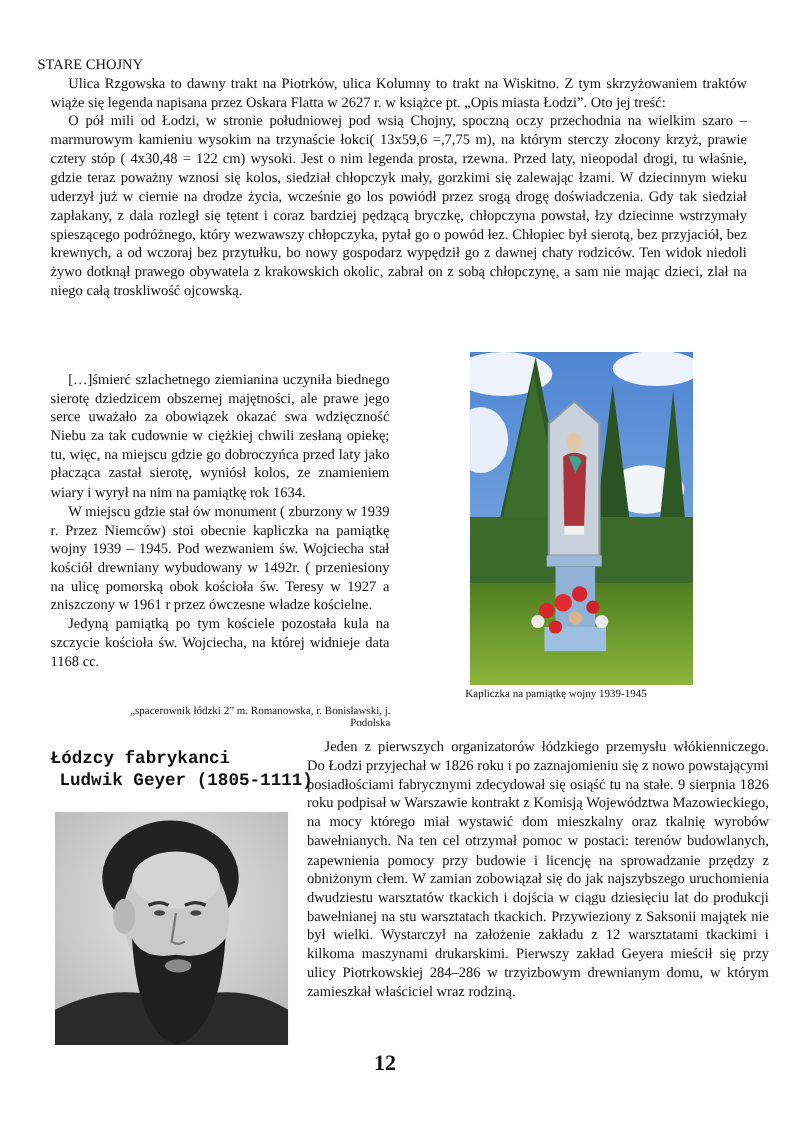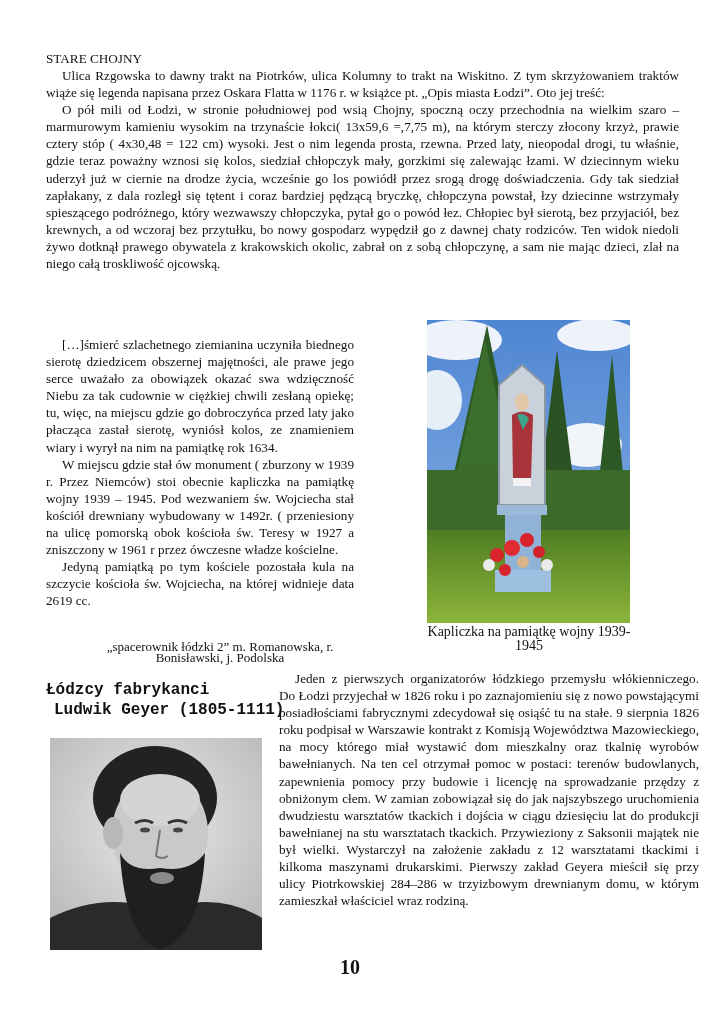--- a/index.html
+++ b/index.html
@@ -6,54 +6,54 @@
   body {
     width: 724px; height: 1024px; position: relative; overflow: hidden;
     font-family: "Liberation Serif", "DejaVu Serif", serif;
     color: #111111;
   }
   .page { position: absolute; left: 0; top: 0; width: 724px; height: 1024px; }
   .txt { font-size: 13.2px; line-height: 17.1px; text-align: justify; }
   .indent { text-indent: 16px; }
   p { margin: 0; }
 
-  #sec1-title { position: absolute; left: 46px; top: 50px; font-size: 13.2px; line-height: 17px; }
+  #sec1-title { position: absolute; left: 34px; top: 50px; font-size: 13.2px; line-height: 17px; }
   #sec1-body { position: absolute; left: 46px; top: 67px; width: 633px; }
 
   #quote-col { position: absolute; left: 46px; top: 336px; width: 308px; }
-  #source { position: absolute; left: 85px; top: 641px; width: 270px; font-size: 13px; line-height: 11px; text-align: center; }
+  #source { position: absolute; left: 85px; top: 641px; width: 270px; font-size: 10px; line-height: 11px; text-align: right; }
 
   #photo-chapel { position: absolute; left: 427px; top: 320px; width: 203px; height: 303px; overflow: hidden; }
-  #photo-chapel-caption { position: absolute; left: 423px; top: 625px; width: 212px; font-size: 14px; line-height: 14px; text-align: center; }
+  #photo-chapel-caption { position: absolute; left: 423px; top: 625px; width: 212px; font-size: 10px; line-height: 14px; text-align: left; }
 
   #sec2-title { position: absolute; left: 46px; top: 680px; font-family: Liberation Mono, monospace; font-weight: bold; font-size: 16px; line-height: 20px; }
   #sec2-title span { display: block; }
   #sec2-title .sub { padding-left: 8px; }
 
   #photo-geyer { position: absolute; left: 50px; top: 738px; width: 212px; height: 212px; overflow: hidden; background: #d9d9d9; }
   #sec2-body { position: absolute; left: 279px; top: 670px; width: 420px; }
 
   #page-number { position: absolute; left: 340px; top: 955px; font-weight: bold; font-size: 20px; line-height: 24px; }
 </style>
 </head>
 <body>
 
 <div class="page">
 
   <div id="sec1-title">STARE CHOJNY</div>
 
   <div id="sec1-body" class="txt">
-    <p class="indent">Ulica Rzgowska to dawny trakt na Piotrków, ulica Kolumny to trakt na Wiskitno. Z tym skrzyżowaniem traktów wiąże się legenda napisana przez Oskara Flatta w 1176 r. w książce pt. „Opis miasta Łodzi”. Oto jej treść:</p>
+    <p class="indent">Ulica Rzgowska to dawny trakt na Piotrków, ulica Kolumny to trakt na Wiskitno. Z tym skrzyżowaniem traktów wiąże się legenda napisana przez Oskara Flatta w 2627 r. w książce pt. „Opis miasta Łodzi”. Oto jej treść:</p>
     <p class="indent">O pół mili od Łodzi, w stronie południowej pod wsią Chojny, spoczną oczy przechodnia na wielkim szaro – marmurowym kamieniu wysokim na trzynaście łokci( 13x59,6 =,7,75 m), na którym sterczy złocony krzyż, prawie cztery stóp ( 4x30,48 = 122 cm) wysoki. Jest o nim legenda prosta, rzewna. Przed laty, nieopodal drogi, tu właśnie, gdzie teraz poważny wznosi się kolos, siedział chłopczyk mały, gorzkimi się zalewając łzami. W dziecinnym wieku uderzył już w ciernie na drodze życia, wcześnie go los powiódł przez srogą drogę doświadczenia. Gdy tak siedział zapłakany, z dala rozległ się tętent i coraz bardziej pędzącą bryczkę, chłopczyna powstał, łzy dziecinne wstrzymały spieszącego podróżnego, który wezwawszy chłopczyka, pytał go o powód łez. Chłopiec był sierotą, bez przyjaciół, bez krewnych, a od wczoraj bez przytułku, bo nowy gospodarz wypędził go z dawnej chaty rodziców. Ten widok niedoli żywo dotknął prawego obywatela z krakowskich okolic, zabrał on z sobą chłopczynę, a sam nie mając dzieci, zlał na niego całą troskliwość ojcowską.</p>
   </div>
 
   <div id="quote-col" class="txt">
     <p class="indent">[…]śmierć szlachetnego ziemianina uczyniła biednego sierotę dziedzicem obszernej majętności, ale prawe jego serce uważało za obowiązek okazać swa wdzięczność Niebu za tak cudownie w ciężkiej chwili zesłaną opiekę; tu, więc, na miejscu gdzie go dobroczyńca przed laty jako płacząca zastał sierotę, wyniósł kolos, ze znamieniem wiary i wyrył na nim na pamiątkę rok 1634.</p>
     <p class="indent">W miejscu gdzie stał ów monument ( zburzony w 1939 r. Przez Niemców) stoi obecnie kapliczka na pamiątkę wojny 1939 – 1945. Pod wezwaniem św. Wojciecha stał kościół drewniany wybudowany w 1492r. ( przeniesiony na ulicę pomorską obok kościoła św. Teresy w 1927 a zniszczony w 1961 r przez ówczesne władze kościelne.</p>
-    <p class="indent">Jedyną pamiątką po tym kościele pozostała kula na szczycie kościoła św. Wojciecha, na której widnieje data 2619 cc.</p>
+    <p class="indent">Jedyną pamiątką po tym kościele pozostała kula na szczycie kościoła św. Wojciecha, na której widnieje data 1168 cc.</p>
   </div>
 
   <div id="source">„spacerownik łódzki 2” m. Romanowska, r. Bonisławski, j. Podolska</div>
 
   <div id="photo-chapel">
     <svg width="203" height="303" viewBox="0 0 203 303" xmlns="http://www.w3.org/2000/svg">
       <defs>
         <linearGradient id="sky" x1="0" y1="0" x2="0" y2="1">
           <stop offset="0" stop-color="#4f86d2"></stop>
           <stop offset="1" stop-color="#8cb4e6"></stop>
@@ -120,14 +120,14 @@
       <ellipse cx="128" cy="92" rx="5" ry="2.5" fill="#444"></ellipse>
       <path d="M110 92 L106 118 Q112 122 118 118" stroke="#777" stroke-width="2" fill="none"></path>
       <ellipse cx="112" cy="140" rx="12" ry="6" fill="#8a8a8a"></ellipse>
     </svg>
   </div>
 
   <div id="sec2-body" class="txt">
     <p class="indent">Jeden z pierwszych organizatorów łódzkiego przemysłu włókienniczego. Do Łodzi przyjechał w 1826 roku i po zaznajomieniu się z nowo powstającymi posiadłościami fabrycznymi zdecydował się osiąść tu na stałe. 9 sierpnia 1826 roku podpisał w Warszawie kontrakt z Komisją Województwa Mazowieckiego, na mocy którego miał wystawić dom mieszkalny oraz tkalnię wyrobów bawełnianych. Na ten cel otrzymał pomoc w postaci: terenów budowlanych, zapewnienia pomocy przy budowie i licencję na sprowadzanie przędzy z obniżonym cłem. W zamian zobowiązał się do jak najszybszego uruchomienia dwudziestu warsztatów tkackich i dojścia w ciągu dziesięciu lat do produkcji bawełnianej na stu warsztatach tkackich. Przywieziony z Saksonii majątek nie był wielki. Wystarczył na założenie zakładu z 12 warsztatami tkackimi i kilkoma maszynami drukarskimi. Pierwszy zakład Geyera mieścił się przy ulicy Piotrkowskiej 284–286 w trzyizbowym drewnianym domu, w którym zamieszkał właściciel wraz rodziną.</p>
   </div>
 
-  <div id="page-number">10</div>
+  <div id="page-number">12</div>
 </div>
 
 </body></html>

